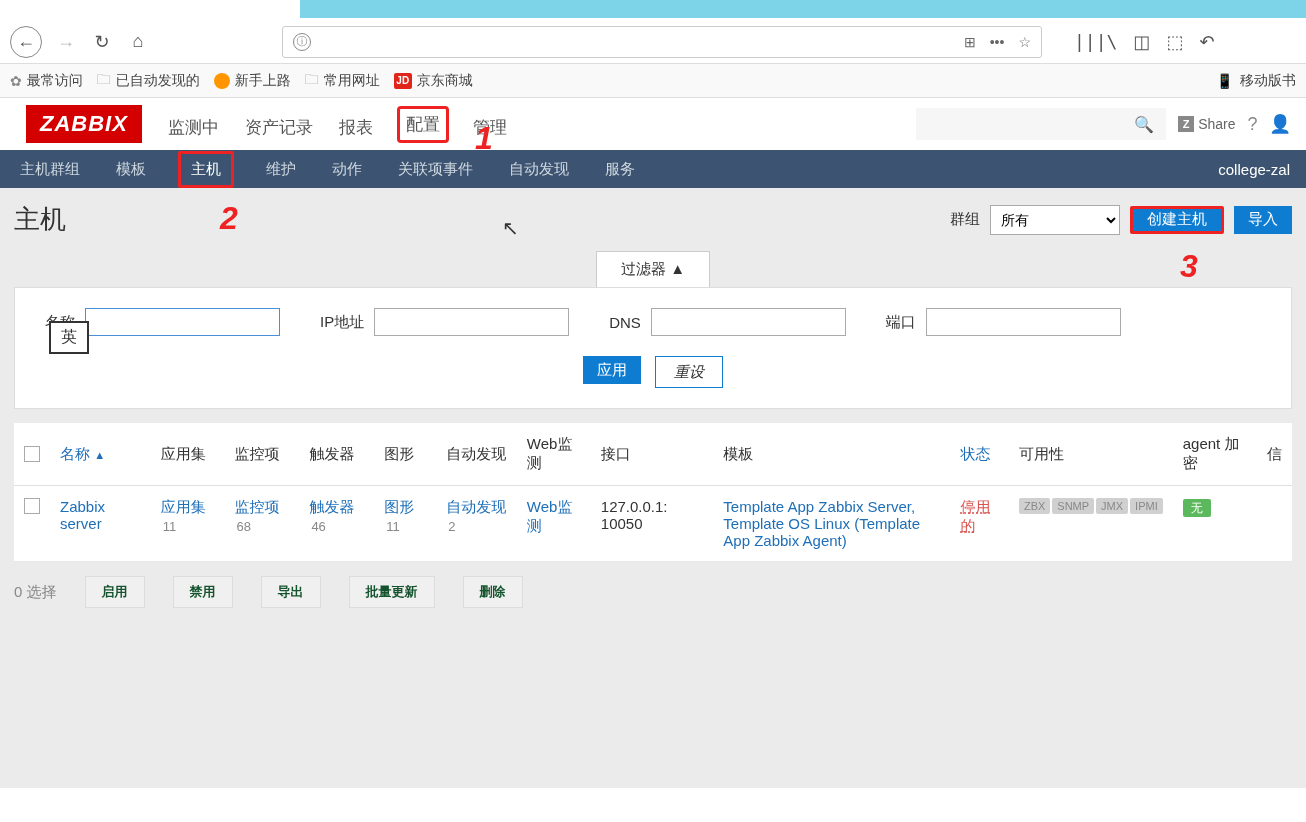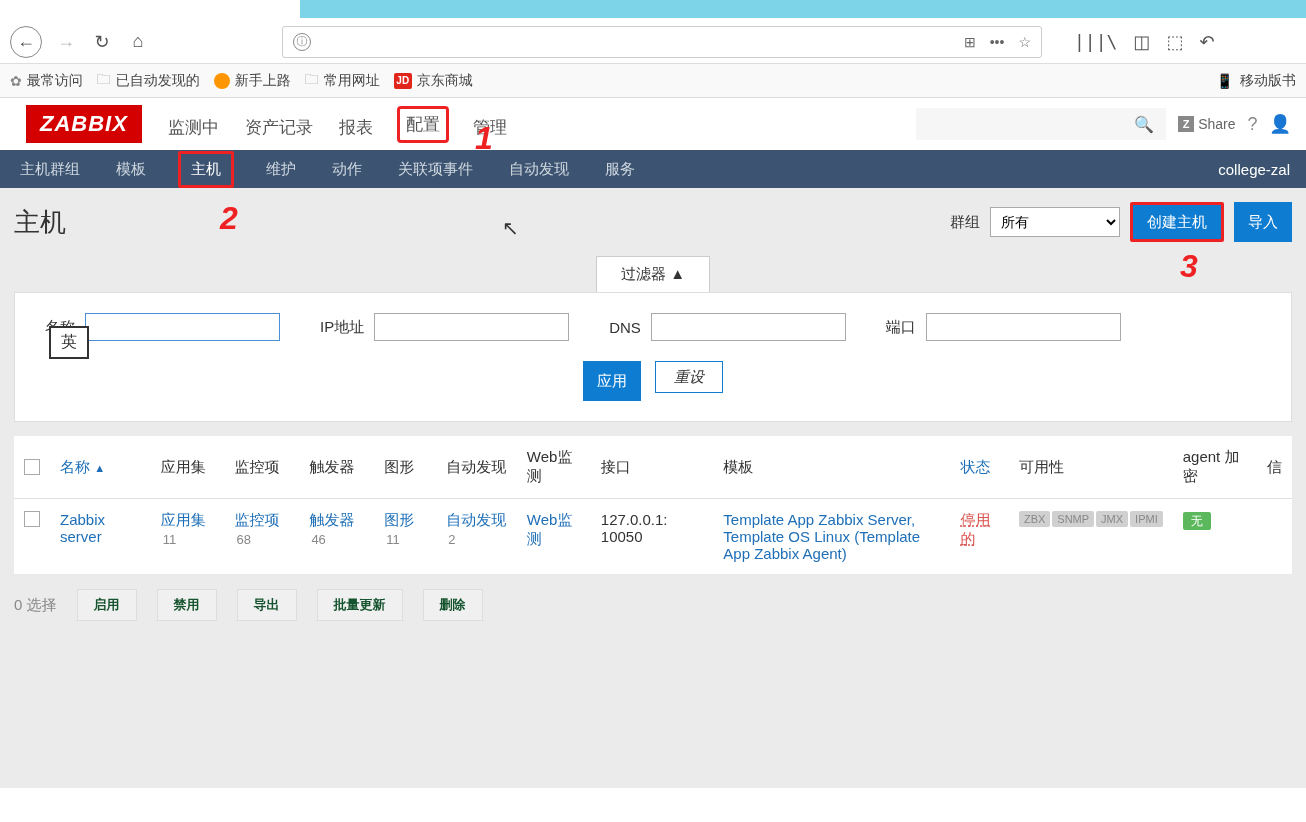--- a/index.html
+++ b/index.html
@@ -47,21 +47,21 @@
     .sub-nav-item.highlighted-box { border: 3px solid #e22; padding: 6px 10px; border-radius: 2px; }
     .sub-nav-right { margin-left: auto; color: #fff; font-size: 15px; }
     
     
     .page-body { padding: 14px; background: #ebebeb; min-height: 600px; }
     .page-header-row { display: flex; align-items: center; margin-bottom: 14px; }
     .page-title { font-size: 26px; color: #333; font-weight: normal; }
     .page-header-right { margin-left: auto; display: flex; align-items: center; gap: 10px; }
     .group-select-label { color: #333; font-size: 15px; }
     .group-select { height: 30px; width: 130px; border: 1px solid #aaa; background: #fff; padding: 0 6px; font-size: 14px; }
-    .btn-primary { background: #0e7cd1; color: #fff; border: none; height: 40px; padding: 0 14px; font-size: 15px; cursor: pointer; }
+    .btn-primary { background: #0e7cd1; color: #fff; border: none; height: 28px; padding: 0 14px; font-size: 15px; cursor: pointer; }
     .btn-primary.highlighted { border: 3px solid #e22; border-radius: 2px; }
     
     
     .filter-tab-container { display: flex; justify-content: center; }
     .filter-tab { background: #fff; border: 1px solid #ccc; border-bottom: none; padding: 8px 24px; font-size: 15px; color: #333; cursor: pointer; }
     .filter-box { background: #fff; border: 1px solid #ddd; padding: 20px 30px; }
     .filter-row { display: flex; align-items: center; gap: 40px; margin-bottom: 20px; }
     .filter-field { display: flex; align-items: center; gap: 10px; }
     .filter-field label { color: #333; font-size: 15px; }
     .filter-input { height: 28px; border: 1px solid #aaa; padding: 0 6px; font-size: 14px; }
@@ -81,21 +81,21 @@
     td a, td .link { color: #1e6fb8; cursor: pointer; }
     td .count { color: #888; font-size: 13px; margin-left: 2px; }
     td .status-disabled { color: #d9534f; text-decoration: underline dotted; }
     .avail-badges { display: flex; gap: 2px; }
     .avail-badge { background: #d0d0d0; color: #888; font-size: 11px; padding: 2px 5px; border-radius: 2px; }
     .enc-badge { background: #5cb85c; color: #fff; font-size: 12px; padding: 2px 8px; border-radius: 2px; }
     .checkbox { width: 16px; height: 16px; border: 1px solid #aaa; }
     .table-footer-text { text-align: right; padding: 12px 14px; color: #555; font-size: 14px; }
     
     
-    .action-bar { display: flex; align-items: center; gap: 20px; padding: 14px 0; color: #888; }
+    .action-bar { display: flex; align-items: center; gap: 28px; padding: 14px 0; color: #888; }
     .action-count { font-size: 15px; }
     .btn-disabled { background: #f0f0f0; color: #14532d; border: 1px solid #ddd; height: 32px; padding: 0 16px; font-size: 13px; cursor: not-allowed; font-weight: bold; }
     
     
     .annotation-num { position: absolute; color: #e22; font-size: 32px; font-weight: bold; font-style: italic; }
     .cursor-arrow { position: absolute; font-size: 20px; color: #333; }
   </style>
 </head>
 <body>
 

